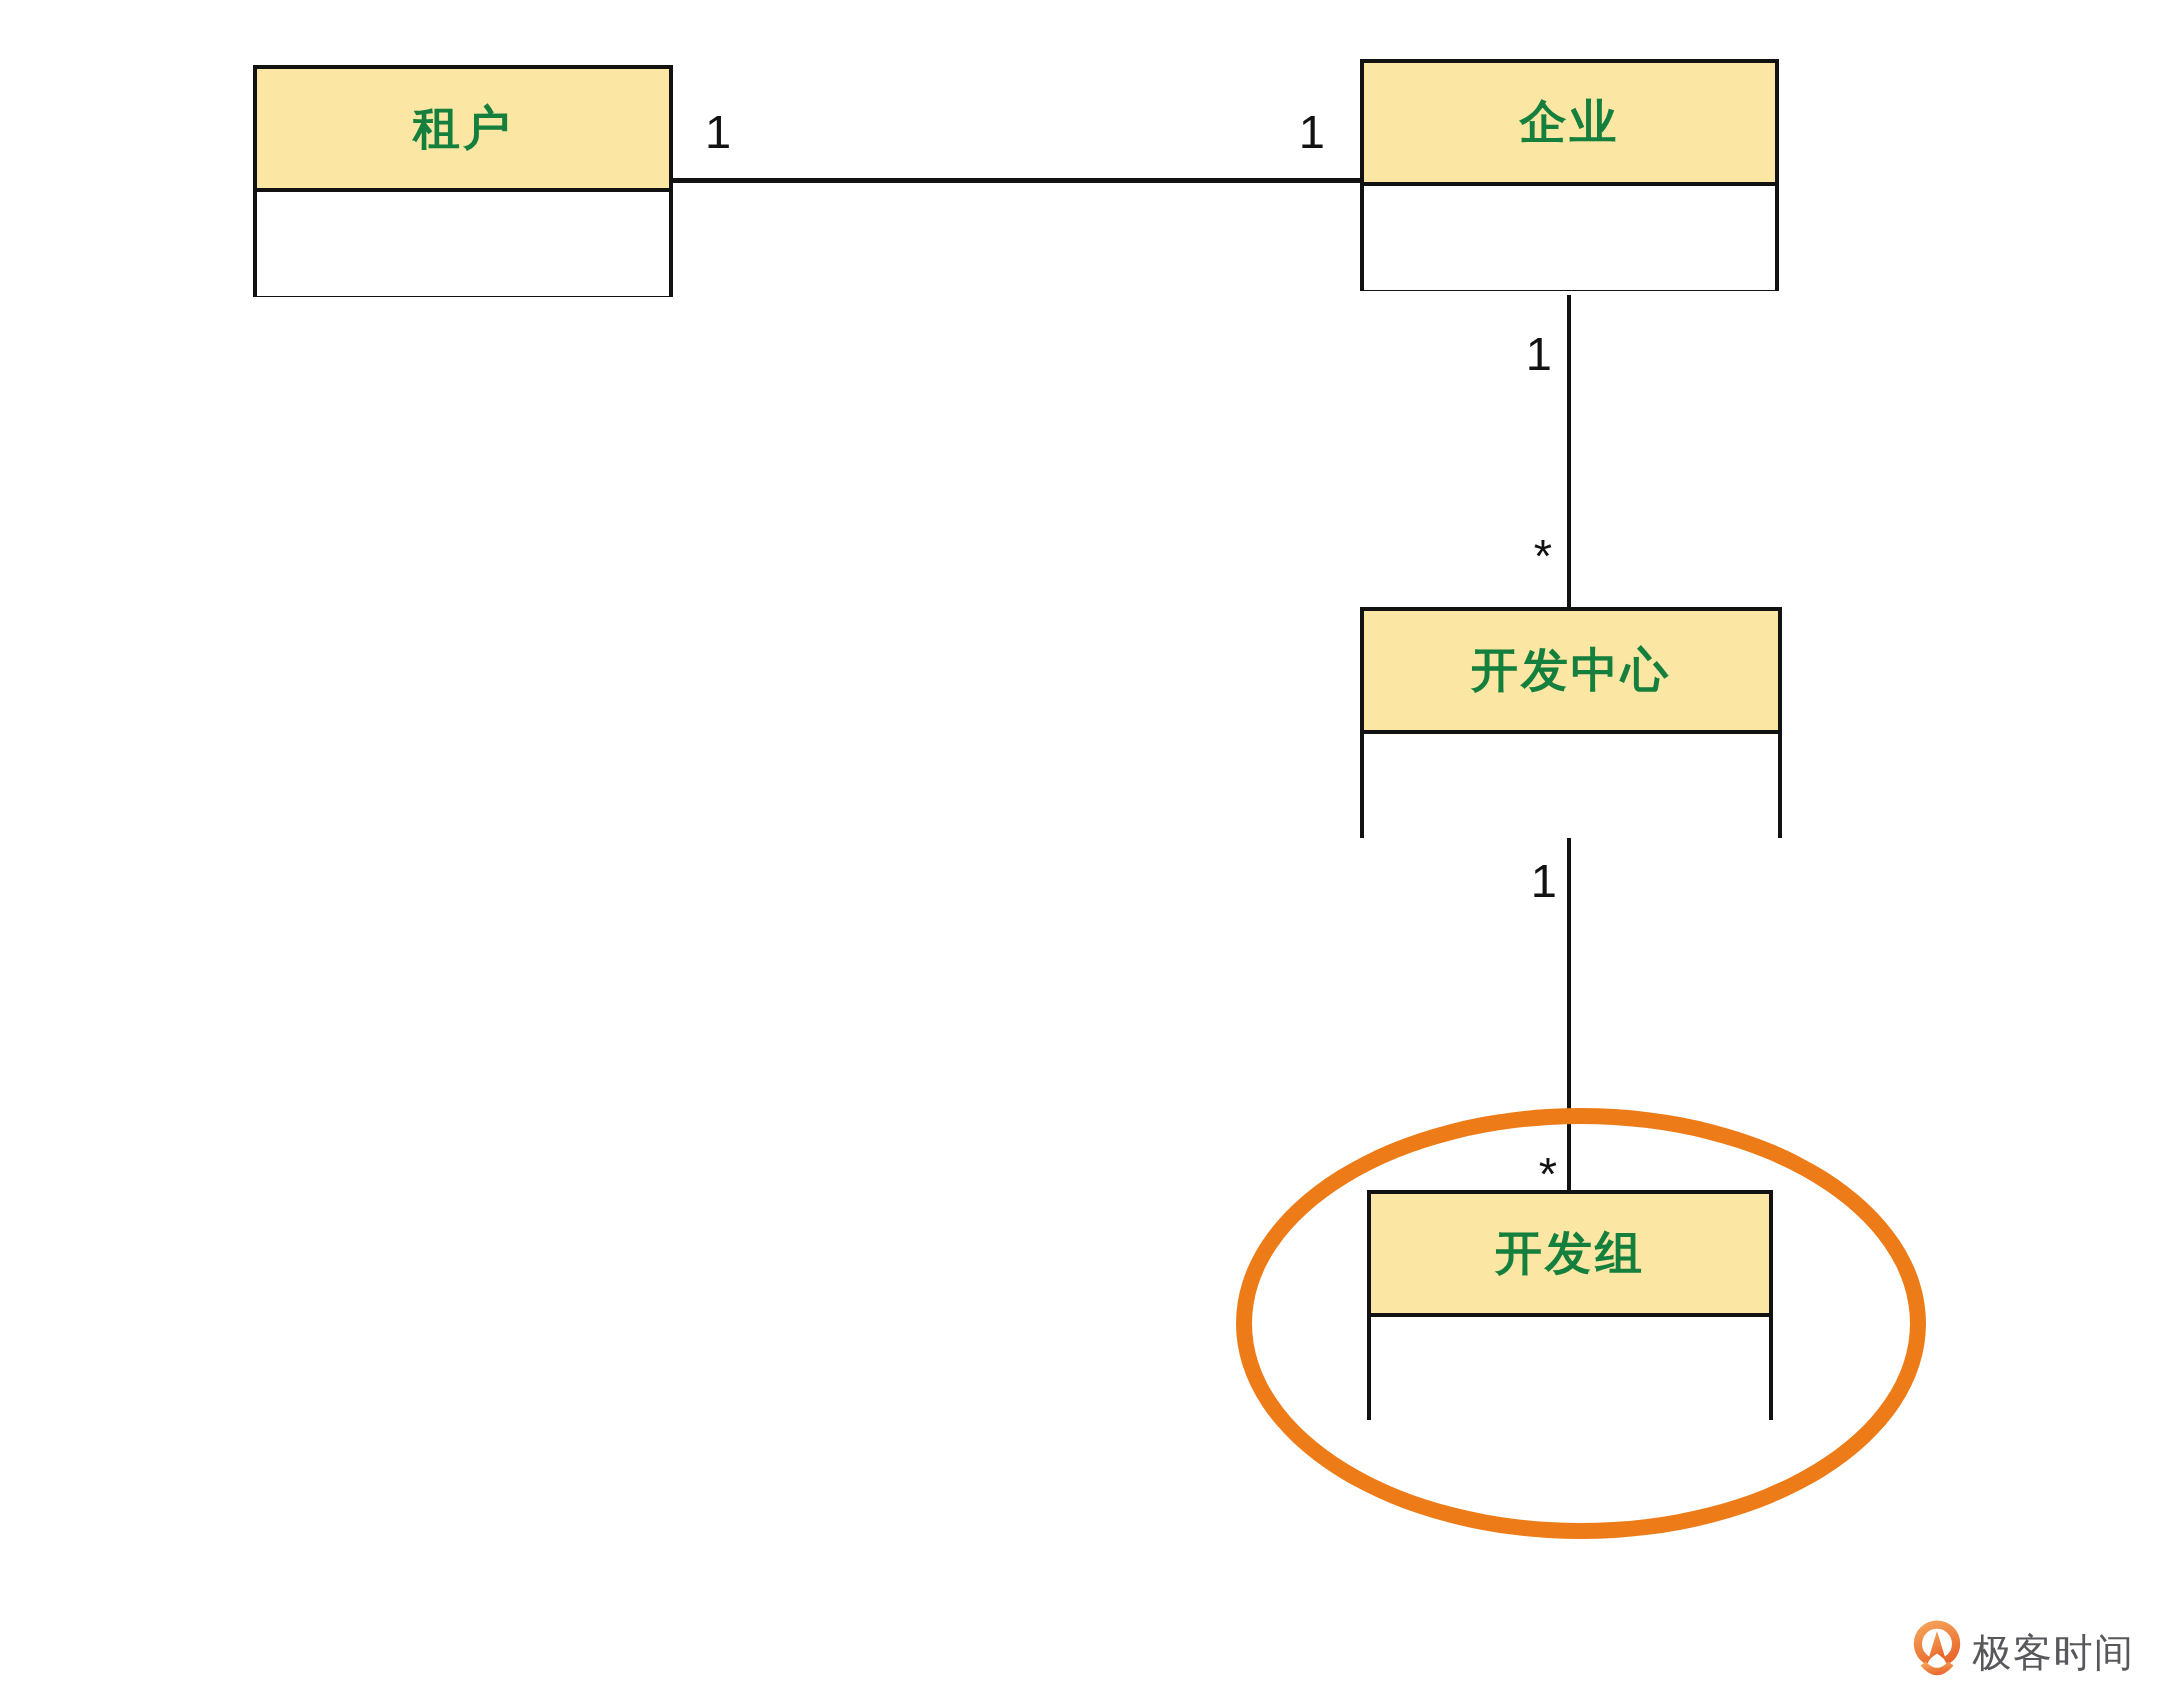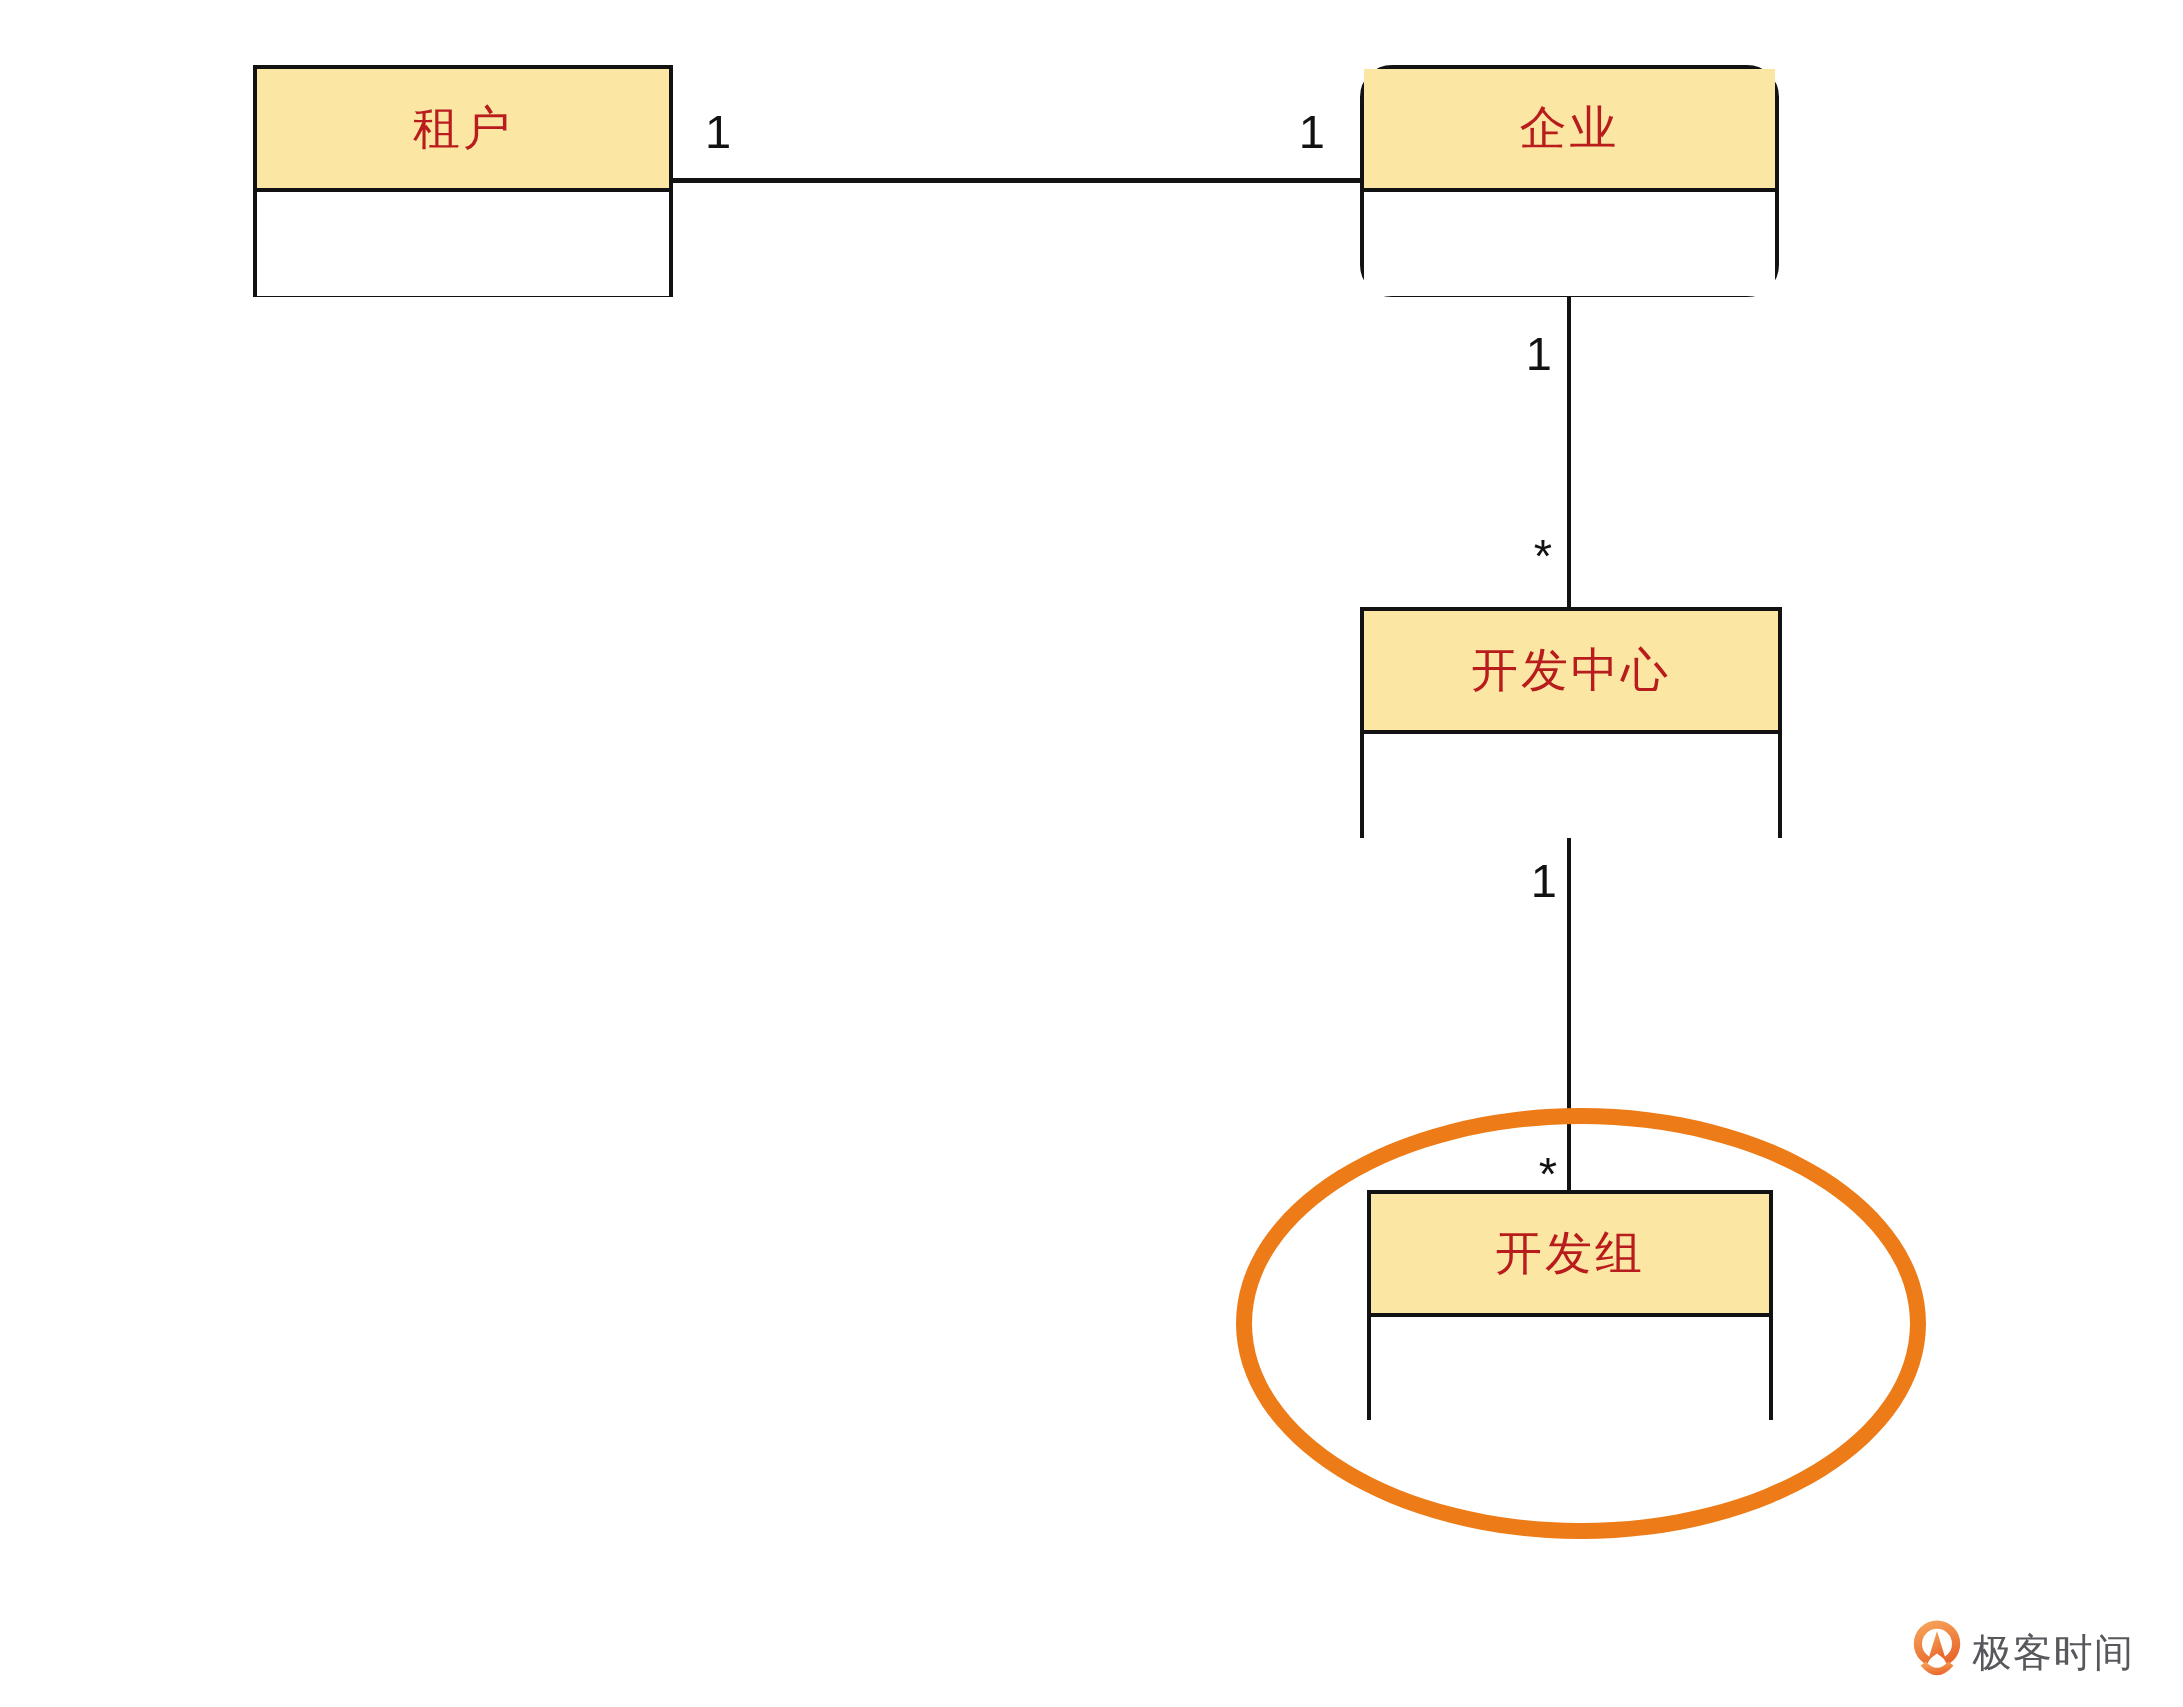--- a/index.html
+++ b/index.html
@@ -3,25 +3,25 @@
 <meta charset="utf-8">
 <style>
   html,body{margin:0;padding:0;background:#ffffff;}
   body{font-family:"Liberation Sans","DejaVu Sans",sans-serif;}
   #canvas{position:relative;width:2183px;height:1707px;background:#ffffff;overflow:hidden;}
 
   
   .uml-box{position:absolute;border:4.5px solid #121212;background:#ffffff;box-sizing:border-box;}
   .uml-box .uml-header{height:119px;background:#FBE7A3;border-bottom:4.5px solid #121212;
       display:flex;align-items:center;justify-content:center;
-      font-size:47px;font-weight:400;color:#b91c1c;letter-spacing:3px;}
+      font-size:47px;font-weight:700;color:#15803d;letter-spacing:3px;}
   .uml-box .uml-body{height:104px;background:#ffffff;}
 
   #box-tenant{left:253px;top:65px;width:420px;height:232px;}
-  #box-enterprise{left:1360px;top:65px;width:419px;height:232px;border-radius:32px;}
+  #box-enterprise{left:1360px;top:59px;width:419px;height:232px;}
   #box-devcenter{left:1360px;top:607px;width:422px;height:231px;}
   #box-devgroup{left:1367px;top:1190px;width:406px;height:230px;}
 
   
   .h-line{position:absolute;background:#121212;height:5.3px;}
   .v-line{position:absolute;background:#121212;width:3.8px;}
   #conn-tenant-enterprise{left:673px;top:178px;width:687px;}
   #conn-enterprise-devcenter{left:1567px;top:295px;height:313px;}
   #conn-devcenter-devgroup{left:1567px;top:836px;height:399px;}
 

